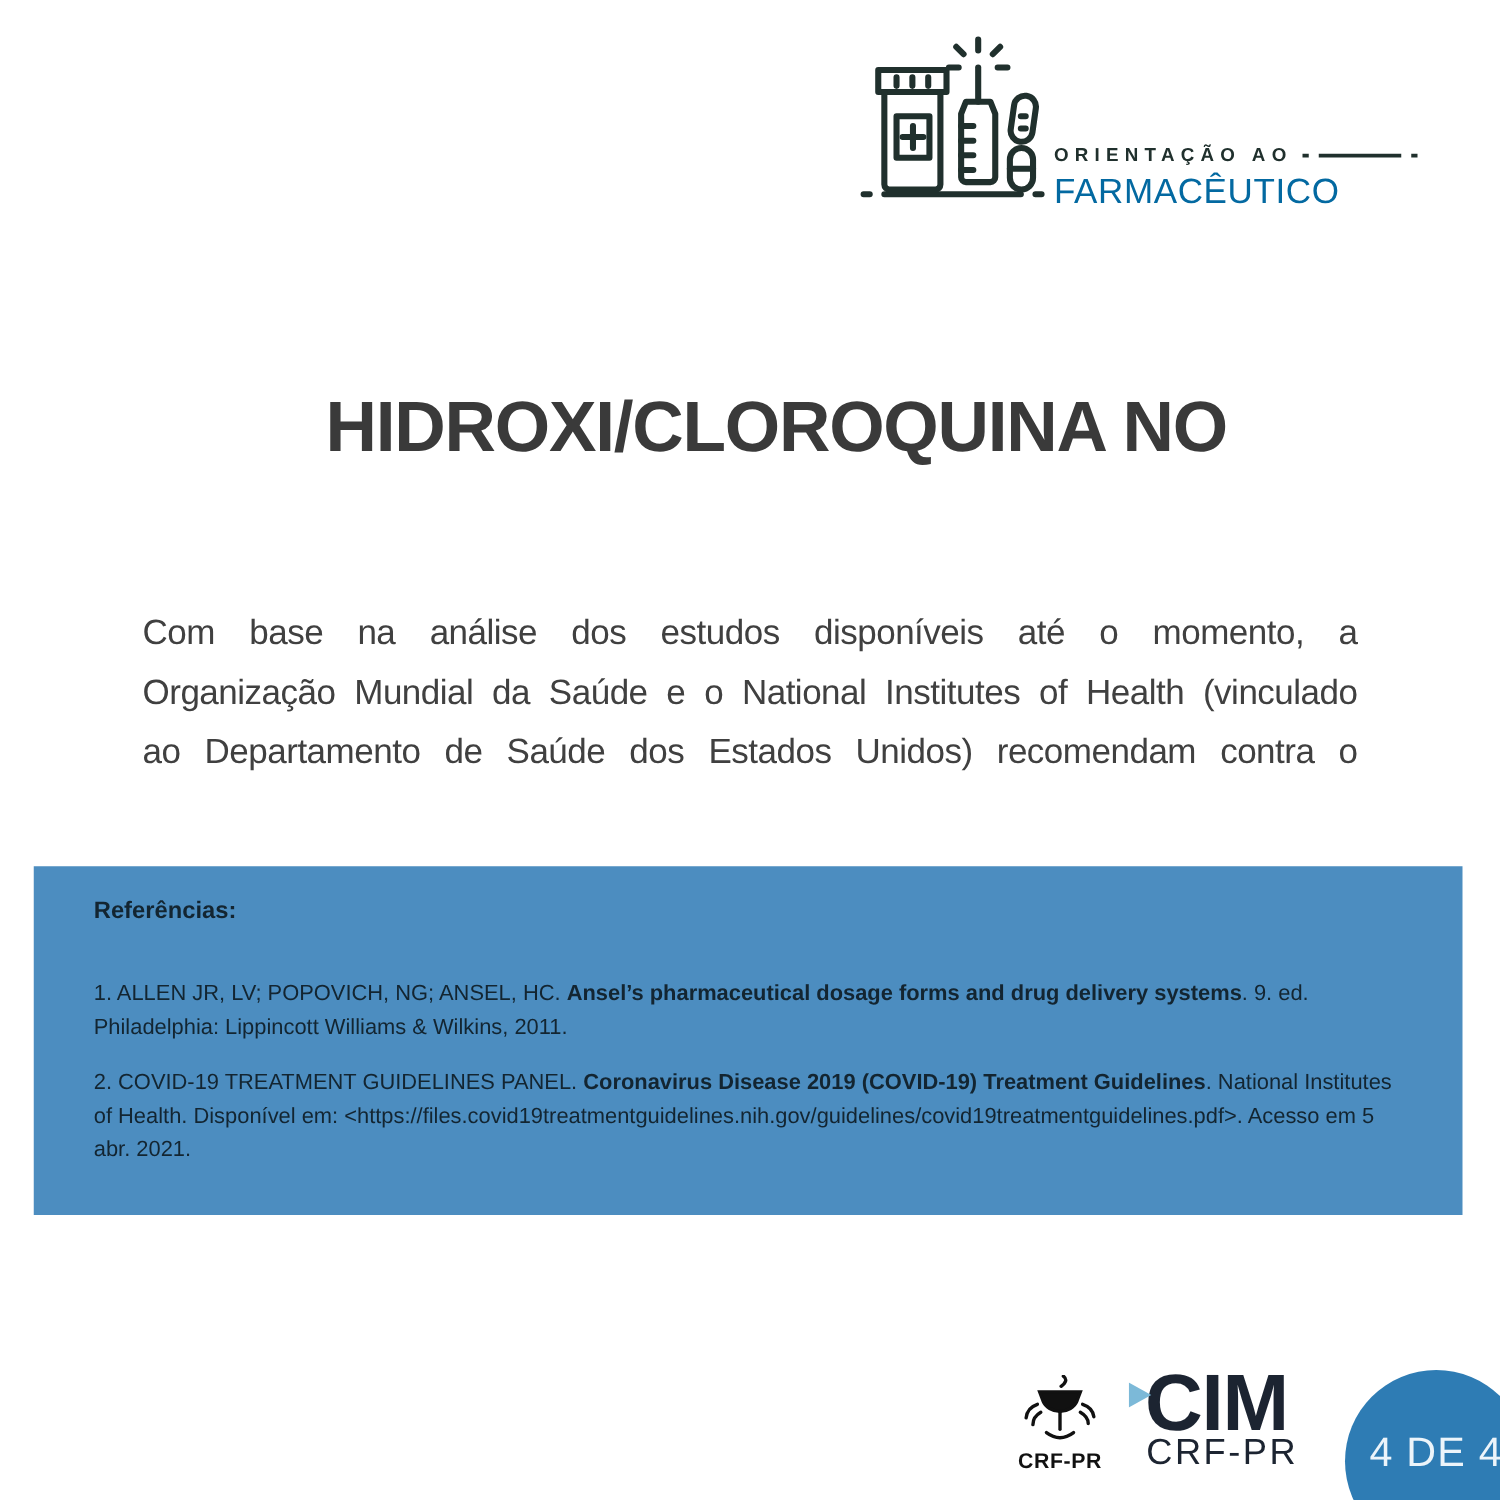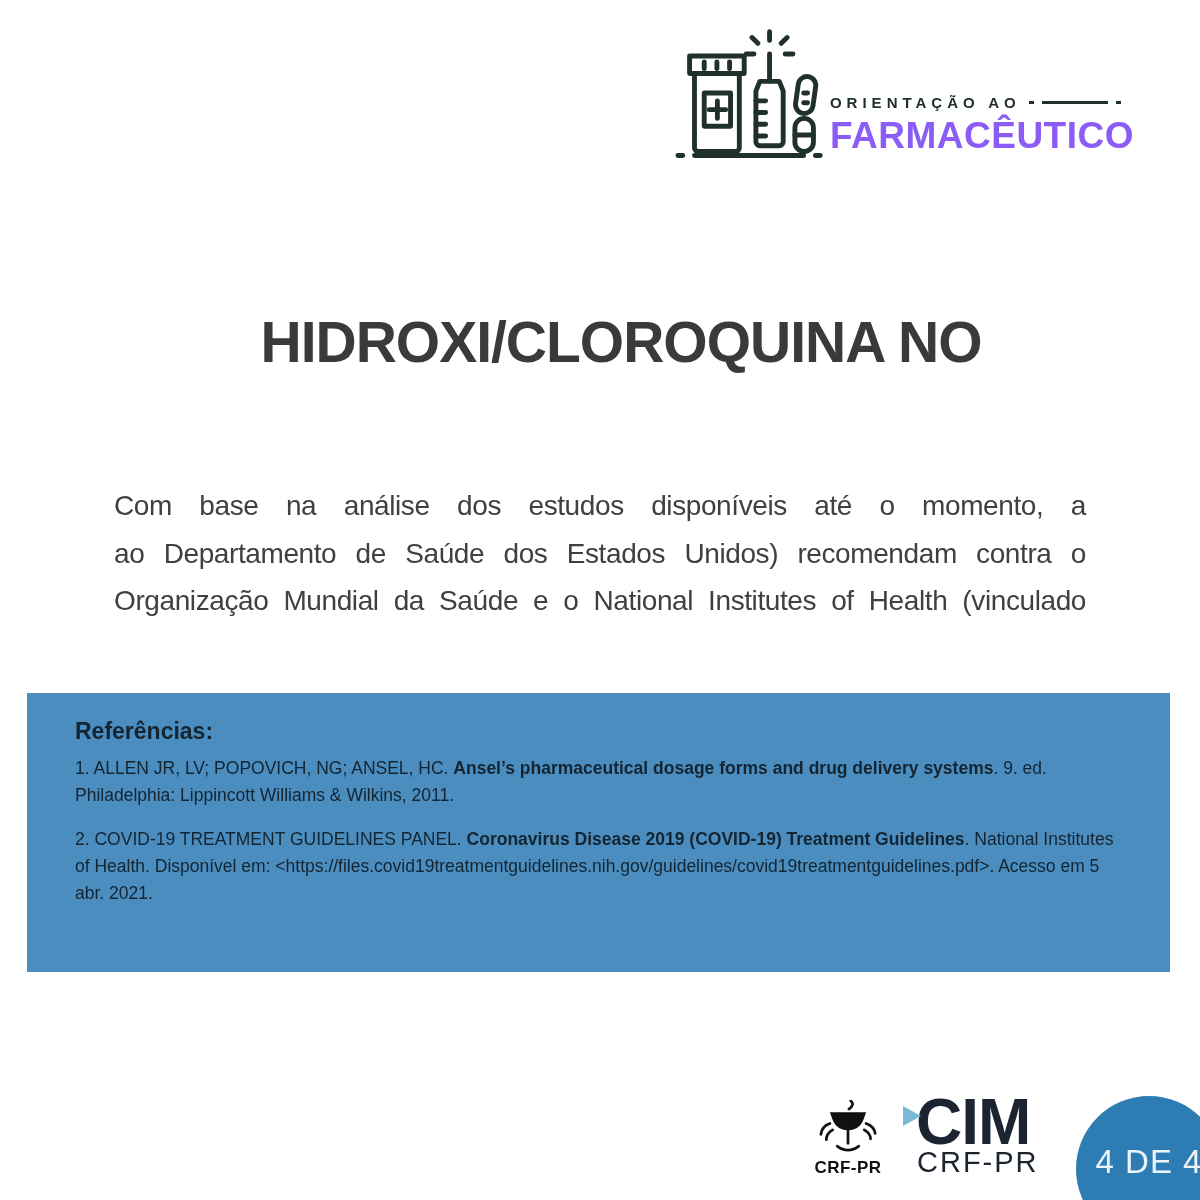--- a/index.html
+++ b/index.html
@@ -1,42 +1,42 @@
 <!DOCTYPE html>
 <html><head>
 <meta charset="utf-8">
 <style>
   html,body{margin:0;padding:0;background:#fff;}
   .canvas{
     position:relative;width:1200px;height:1200px;background:#ffffff;
     overflow:hidden;font-family:"Liberation Sans",sans-serif;color:#1f1f1f;
   }
   
-  .brand{position:absolute;top:26px;right:66px;display:flex;align-items:center;}
+  .brand{position:absolute;top:26px;right:66px;display:flex;align-items:flex-end;}
   .brand-icon{flex:0 0 auto;}
   .brand-text{padding-top:56px;}
   .tagline-row{display:flex;align-items:center;gap:8px;}
   .tagline{font-size:15px;font-weight:bold;letter-spacing:5px;color:#20302d;}
   .tick{width:5px;height:3px;background:#20302d;display:inline-block;}
   .rule{width:66px;height:3px;background:#20302d;display:inline-block;}
-  .brand-name{font-size:37px;font-weight:bold;letter-spacing:0.5px;color:#8b5cf6;margin-top:4px;}
+  .brand-name{font-size:28px;font-weight:normal;letter-spacing:0.5px;color:#0369a1;margin-top:4px;}
   
   .title{position:absolute;top:308px;left:0;width:1200px;text-align:center;
          font-weight:bold;font-size:57px;line-height:68px;letter-spacing:-1px;}
   .title-line1{color:#3a3a3a;padding-left:42px;}
   .title-line2{color:#2e7ab8;}
   
   .body-text{position:absolute;top:482px;left:114px;width:972px;
              font-size:28px;line-height:47.5px;letter-spacing:-0.4px;color:#404040;}
   .body-line{text-align:justify;text-align-last:justify;}
   .body-line.last{text-align-last:left;}
   
   .refs-box{position:absolute;left:27px;top:693px;width:1143px;height:279px;
             background:#4c8dc0;box-sizing:border-box;padding:25px 44px 0 48px;color:#132531;}
-  .refs-heading{font-size:23px;font-weight:bold;margin-bottom:10px;}
+  .refs-heading{font-size:19px;font-weight:bold;margin-bottom:41px;}
   .ref-item{font-size:17.5px;line-height:27px;margin-bottom:17px;}
   .ref-item b{font-weight:bold;}
   
   .crf-logo{position:absolute;left:810px;top:1100px;width:76px;text-align:center;color:#111;}
   .crf-label{font-size:17px;font-weight:800;letter-spacing:0.5px;margin-top:-2px;}
   .cim-logo{position:absolute;left:903px;top:1098px;color:#1c2431;}
   .cim-row{display:flex;align-items:center;}
   .cim-tri{margin-right:-7px;position:relative;top:-4px;}
   .cim-title{font-size:64px;font-weight:800;letter-spacing:-1px;line-height:48px;}
   .cim-sub{font-size:29px;font-weight:500;letter-spacing:2px;margin-top:0px;margin-left:14px;}
@@ -89,22 +89,22 @@
       <span class="brand-name" style="display:block">FARMACÊUTICO</span>
     </span>
   </header>
 
   <h1 class="title" style="margin:0;">
     <span class="title-line1" style="display:block">HIDROXI/CLOROQUINA NO</span>
   </h1>
 
   <div class="body-text">
     <div class="body-line">Com base na análise dos estudos disponíveis até o momento, a</div>
+    <div class="body-line">Organização Mundial da Saúde e o National Institutes of Health (vinculado</div>
     <div class="body-line">ao Departamento de Saúde dos Estados Unidos) recomendam contra o</div>
-    <div class="body-line">Organização Mundial da Saúde e o National Institutes of Health (vinculado</div>
   </div>
 
   <section class="refs-box">
     <div class="refs-heading">Referências:</div>
     <div class="ref-item"><span>1.  ALLEN JR, LV; POPOVICH, NG; ANSEL, HC. </span><b>Ansel’s pharmaceutical dosage forms and drug delivery systems</b><span>. 9. ed. Philadelphia: Lippincott Williams &amp; Wilkins, 2011.</span></div>
     <div class="ref-item"><span>2. COVID-19 TREATMENT GUIDELINES PANEL. </span><b>Coronavirus Disease 2019 (COVID-19) Treatment Guidelines</b><span>. National Institutes of Health. Disponível em: &lt;https://files.covid19treatmentguidelines.nih.gov/guidelines/covid19treatmentguidelines.pdf&gt;. Acesso em 5 abr. 2021.</span></div>
   </section>
 
   <div class="crf-logo">
     <span>

